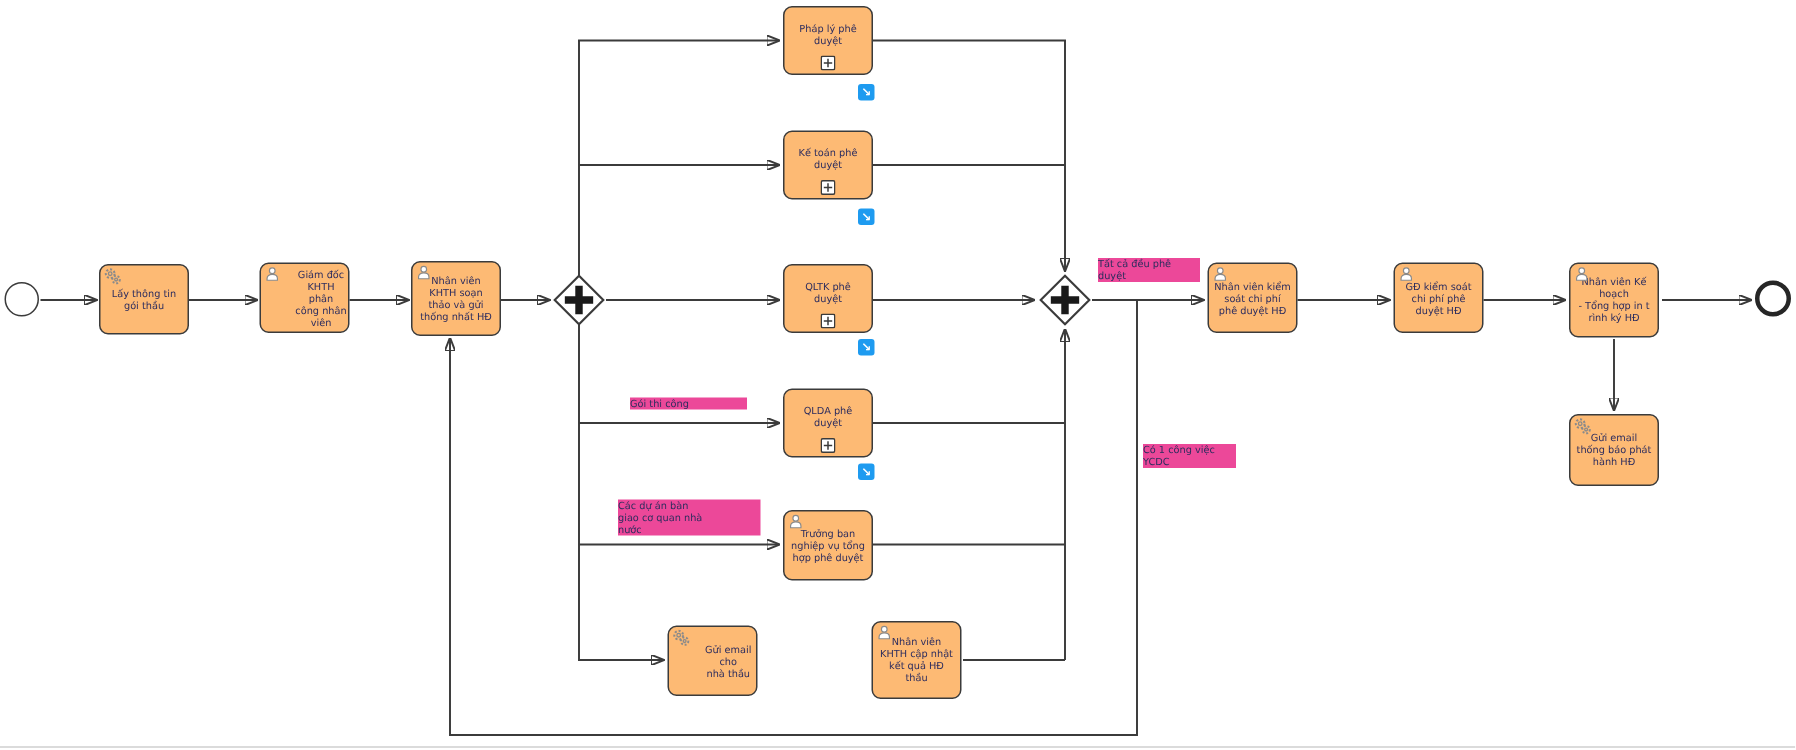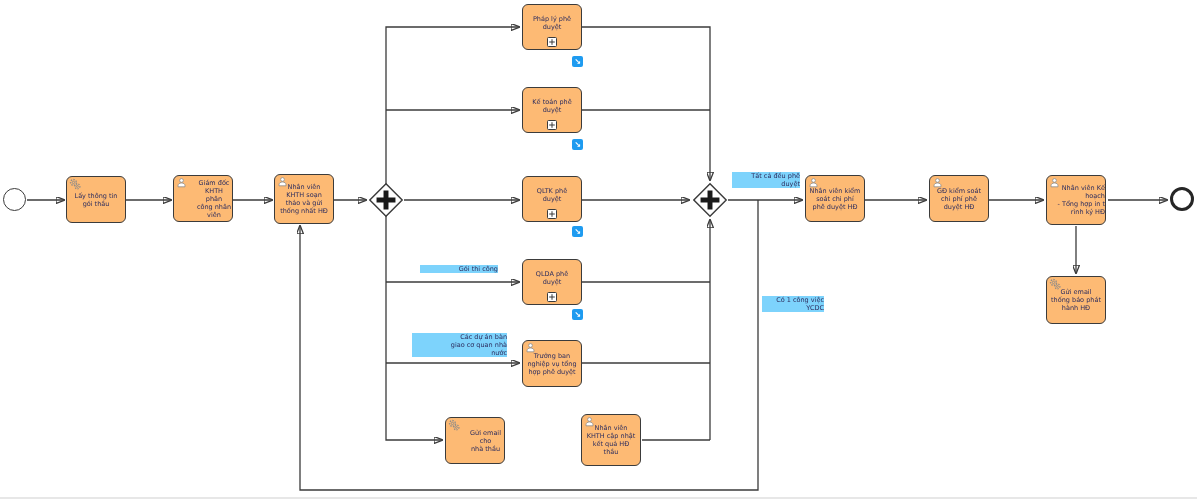--- a/index.html
+++ b/index.html
@@ -26,22 +26,22 @@
   .event{position:absolute;border-radius:50%;background:#fff;box-sizing:border-box;}
   #start-event{left:3px;top:188px;width:23px;height:23px;border:1.7px solid #3b3b3b;}
   #end-event{left:1170px;top:187px;width:24px;height:24px;border:3.2px solid #262626;}
 
   .badge{
     position:absolute;width:11px;height:11px;background:#1e9bf0;color:#fff;
     font-size:8px;line-height:11px;text-align:center;border-radius:2px;font-weight:bold;
   }
 
   .edge-label{
-    position:absolute;background:#7dd3fc;color:#2d2d5e;font-size:6.5px;line-height:8px;
-    text-align:right;white-space:pre-line;
+    position:absolute;background:#ec4899;color:#2d2d5e;font-size:6.5px;line-height:8px;
+    text-align:left;white-space:pre-line;
   }
 </style>
 </head>
 <body>
 
 <div id="canvas">
 
   <svg id="wires" xmlns="http://www.w3.org/2000/svg">
     <defs>
       <marker id="arw" markerUnits="userSpaceOnUse" markerWidth="9" markerHeight="7" refX="8" refY="3.5" orient="auto">
@@ -212,21 +212,21 @@
   <div class="task" style="left:929px;top:175px;width:60px;height:47px;">
     <span class="corner-icon"><svg width="11" height="11" viewBox="0 0 14 14">
           <circle cx="7" cy="4.4" r="2.4" fill="#fff" stroke="#8a8a8a"></circle>
           <path d="M2.6 12.5 V11 C2.6 8.9 4.5 7.6 7 7.6 C9.5 7.6 11.4 8.9 11.4 11 V12.5 Z" fill="#fff" stroke="#8a8a8a"></path>
         </svg></span>
     <span class="lbl">GĐ kiểm soát
 chi phí phê
 duyệt HĐ</span>
   </div>
 
-  <div class="task" style="left:1046px;top:175px;width:60px;height:50px;text-align:right;">
+  <div class="task" style="left:1046px;top:175px;width:60px;height:50px;">
     <span class="corner-icon"><svg width="11" height="11" viewBox="0 0 14 14">
           <circle cx="7" cy="4.4" r="2.4" fill="#fff" stroke="#8a8a8a"></circle>
           <path d="M2.6 12.5 V11 C2.6 8.9 4.5 7.6 7 7.6 C9.5 7.6 11.4 8.9 11.4 11 V12.5 Z" fill="#fff" stroke="#8a8a8a"></path>
         </svg></span>
     <span class="lbl">Nhân viên Kế
 hoạch
 - Tổng hợp in t
 rình ký HĐ</span>
   </div>
 

